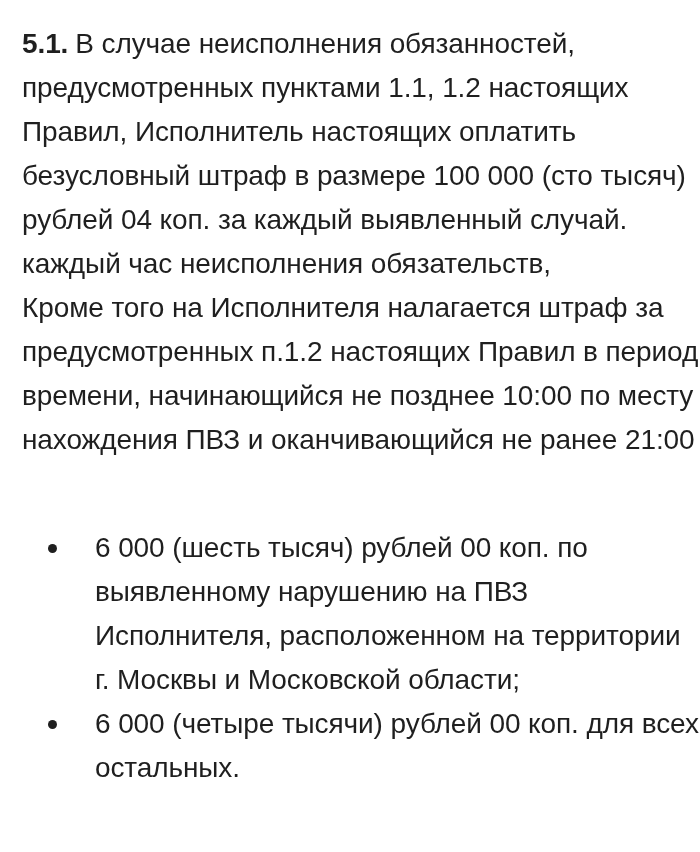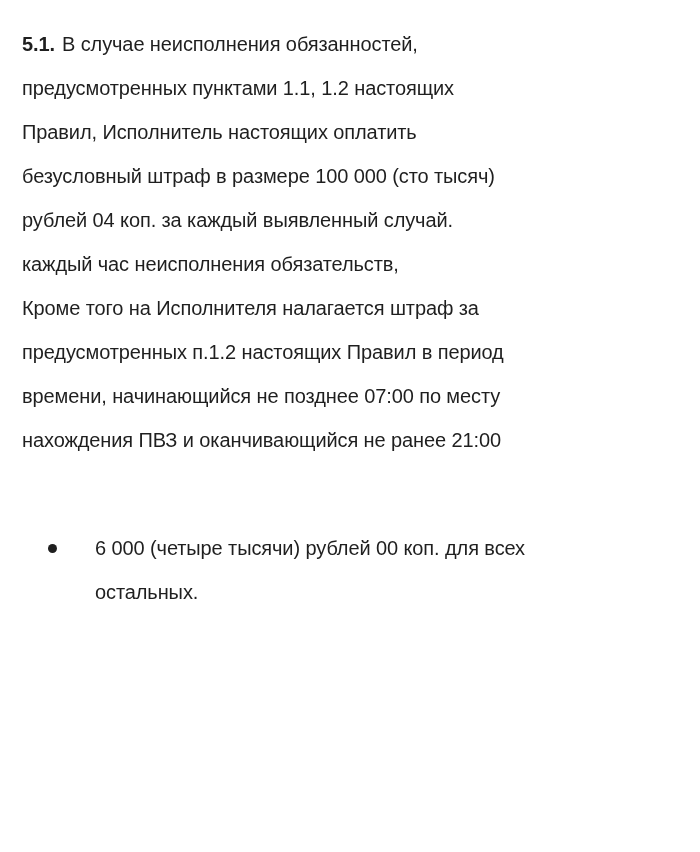--- a/index.html
+++ b/index.html
@@ -19,21 +19,21 @@
     width: 700px;
     height: 852px;
     box-sizing: border-box;
     padding-top: 22px;
   }
   .para {
     margin: 0;
     padding: 0 0 0 22px;
   }
   .line {
-    font-size: 20px;
+    font-size: 28px;
     line-height: 44px;
     letter-spacing: -0.1px;
     white-space: nowrap;
   }
   .section-num {
     font-weight: 700;
     margin-right: 7px;
   }
   .bullet-list {
     list-style: none;
@@ -63,25 +63,32 @@
     <div class="line">
       <span class="section-num">5.1.</span><span>В случае неисполнения обязанностей,</span>
     </div>
     <div class="line">предусмотренных пунктами 1.1, 1.2 настоящих</div>
     <div class="line">Правил, Исполнитель настоящих оплатить</div>
     <div class="line">безусловный штраф в размере 100 000 (сто тысяч)</div>
     <div class="line">рублей 04 коп. за каждый выявленный случай.</div>
     <div class="line">каждый час неисполнения обязательств,</div>
     <div class="line">Кроме того на Исполнителя налагается штраф за</div>
     <div class="line">предусмотренных п.1.2 настоящих Правил в период</div>
-    <div class="line">времени, начинающийся не позднее 07:00 по месту</div>
+    <div class="line">времени, начинающийся не позднее 10:00 по месту</div>
     <div class="line">нахождения ПВЗ и оканчивающийся не ранее 21:00</div>
   </div>
 
   <ul class="bullet-list">
+    <li class="bullet-item">
+      <span class="bullet-dot"></span>
+      <div class="line">6 000 (шесть тысяч) рублей 00 коп. по</div>
+      <div class="line">выявленному нарушению на ПВЗ</div>
+      <div class="line">Исполнителя, расположенном на территории</div>
+      <div class="line">г. Москвы и Московской области;</div>
+    </li>
     <li class="bullet-item">
       <span class="bullet-dot"></span>
       <div class="line">6 000 (четыре тысячи) рублей 00 коп. для всех</div>
       <div class="line">остальных.</div>
     </li>
   </ul>
 
 </main>
 
 </body></html>

